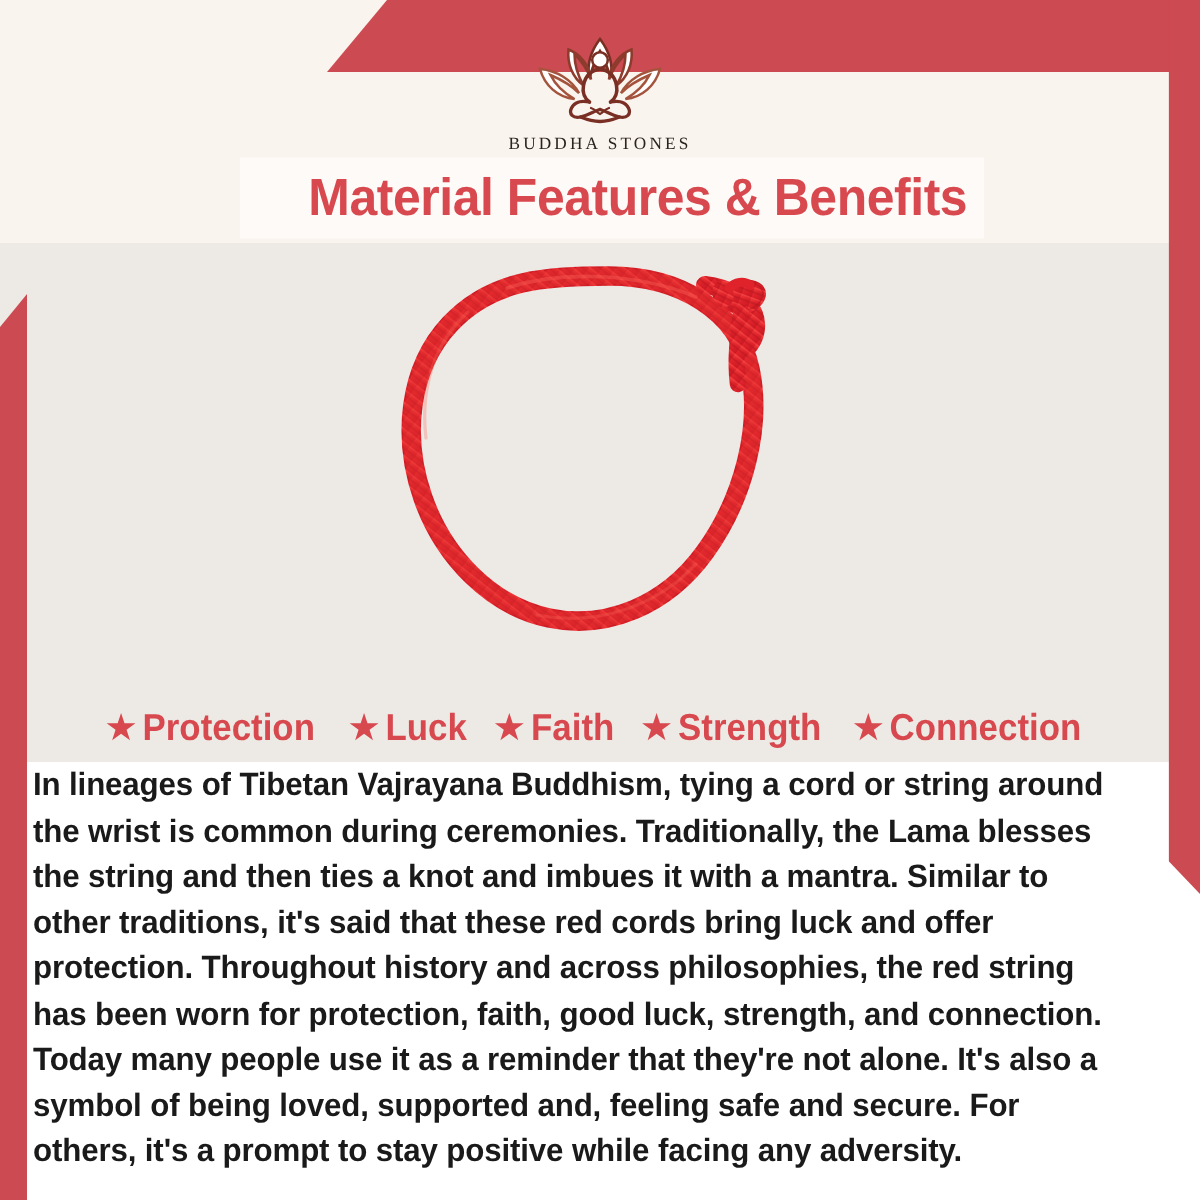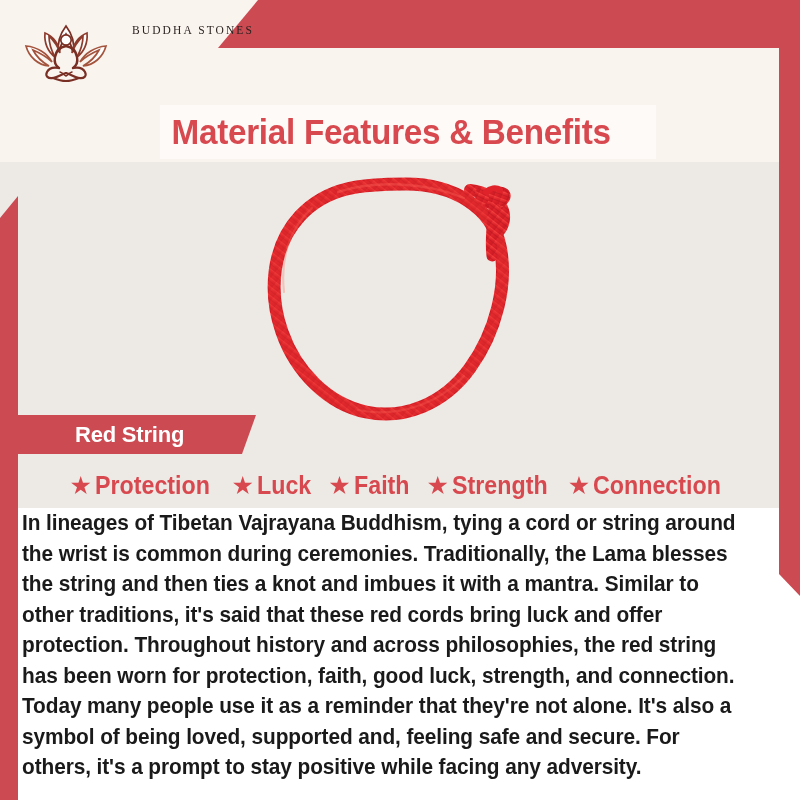--- a/index.html
+++ b/index.html
@@ -31,32 +31,32 @@
   }
   .band-left {
     position:absolute; top:196px; left:0; width:18px; height:604px;
     background:#cc4a52;
     clip-path:polygon(0 22px, 100% 0, 100% 100%, 0 100%);
   }
 
   
   .logo-wrap {
     position:absolute; top:20px; left:0; width:800px;
-    display:flex; flex-direction:row; 
+    display:flex; flex-direction:column; align-items:center;
   }
   .logo-mark { width:132px; height:66px; display:block; }
   .logo-text {
     margin-top:4px; font-family:"Liberation Serif", serif;
     font-size:11.5px; letter-spacing:2.1px; color:#2b2320; font-weight:400;
   }
 
   .title-band {
     position:absolute; top:105px; left:160px; width:496px; height:54px;
     background:#fdfaf7;
-    display:flex; align-items:center; justify-content:flex-start;
+    display:flex; align-items:center; justify-content:flex-end;
   }
   .title-text {
     font-family:"Liberation Sans Narrow","Liberation Sans", sans-serif;
     font-size:35px; font-weight:bold; color:#d8494f;
     letter-spacing:-0.3px; transform:scaleX(0.95); white-space:nowrap;
   }
 
   
   .product { position:absolute; left:238px; top:172px; width:330px; height:258px; }
   .product svg { width:100%; height:100%; display:block; }
@@ -174,23 +174,20 @@
       <ellipse cx="244" cy="24" rx="7" ry="9" fill="url(#braid)" transform="rotate(-12 244 24)"></ellipse>
       <path d="M256 36 C254 52, 252 68, 254 84" fill="none" stroke="url(#braid)" stroke-width="11" stroke-linecap="round"></path>
       <path d="M248 20 C252 16, 258 15, 262 18" fill="none" stroke="#e0232b" stroke-width="6" stroke-linecap="round"></path>
 
       <path d="M100 20 C136 8, 188 10, 226 26" fill="none" stroke="#ff6a5e" stroke-width="2.4" opacity="0.35" stroke-linecap="round"></path>
       <path d="M46 120 C42 86, 52 56, 74 36" fill="none" stroke="#ff6a5e" stroke-width="2.2" opacity="0.3" stroke-linecap="round"></path>
       <path d="M120 238 C160 246, 200 232, 226 204" fill="none" stroke="#ff6a5e" stroke-width="2.2" opacity="0.28" stroke-linecap="round"></path>
     </svg>
   </div>
 
-  <div class="label-band">
-    <span class="label-text">Red String</span>
-  </div>
 
   <div class="benefits">
     <span class="benefit">
       <span class="benefit-star">★</span>
       <span class="benefit-label">Protection</span>
     </span>
     <span class="benefit">
       <span class="benefit-star">★</span>
       <span class="benefit-label">Luck</span>
     </span>

